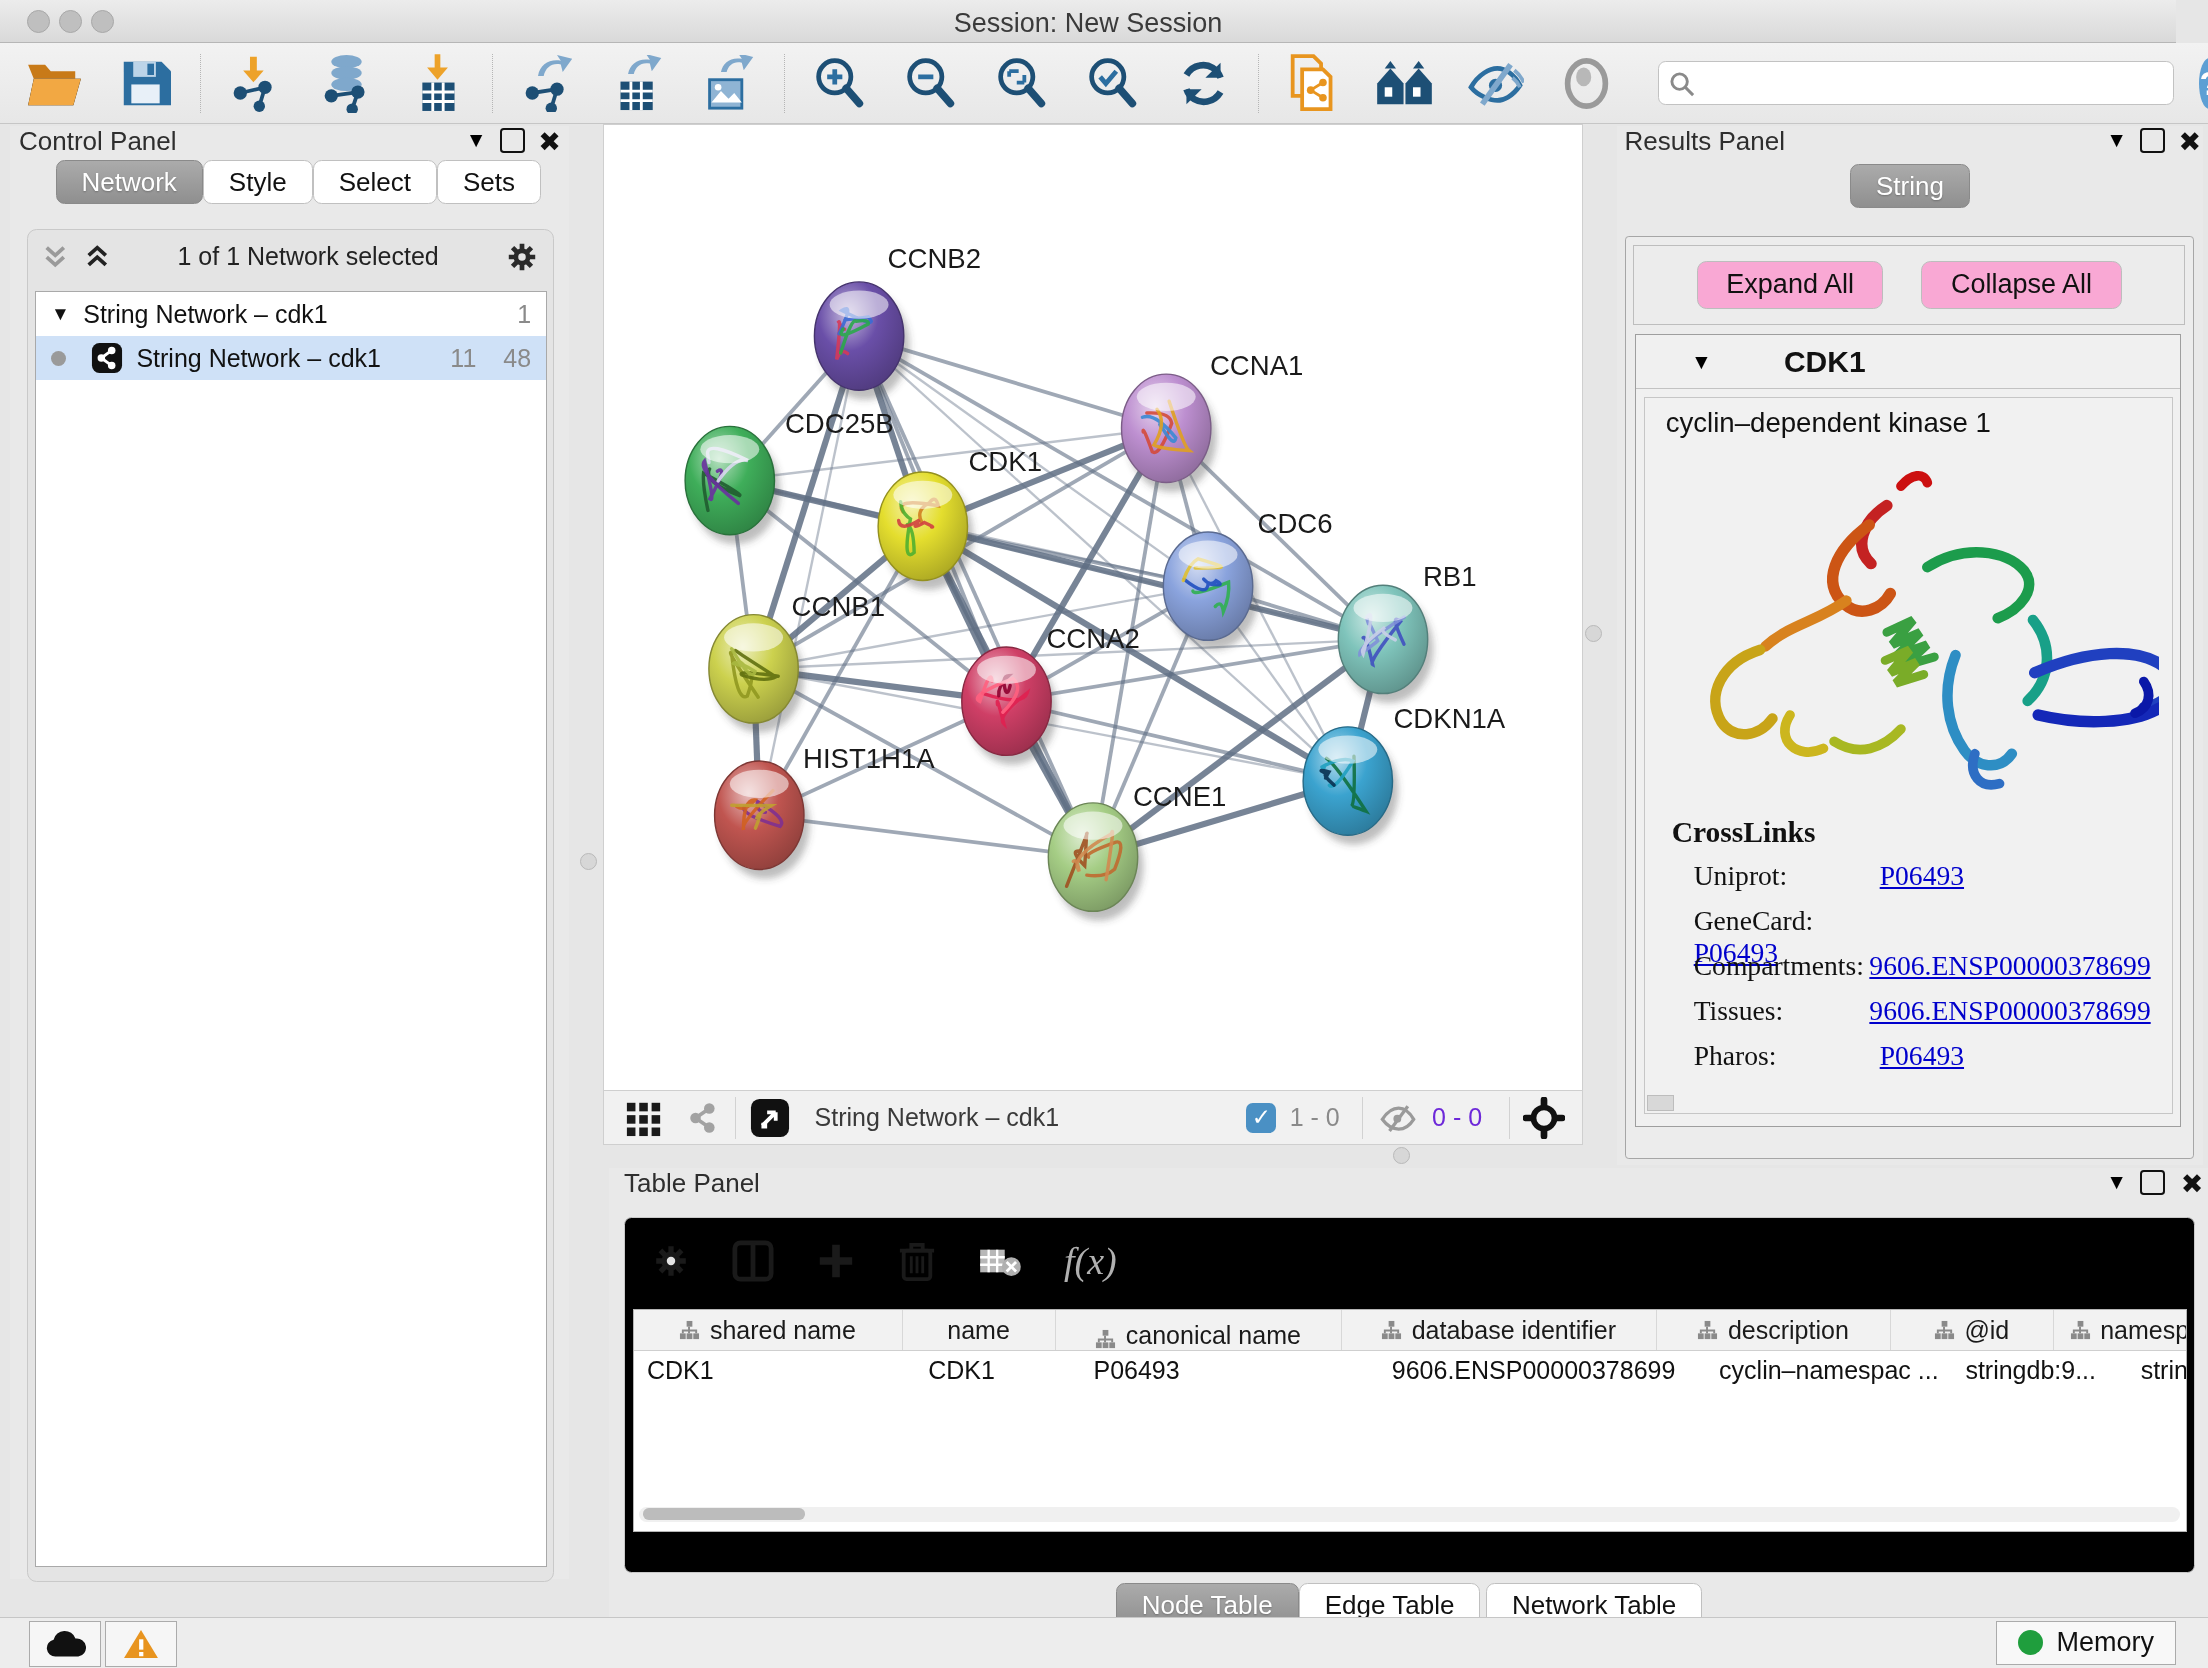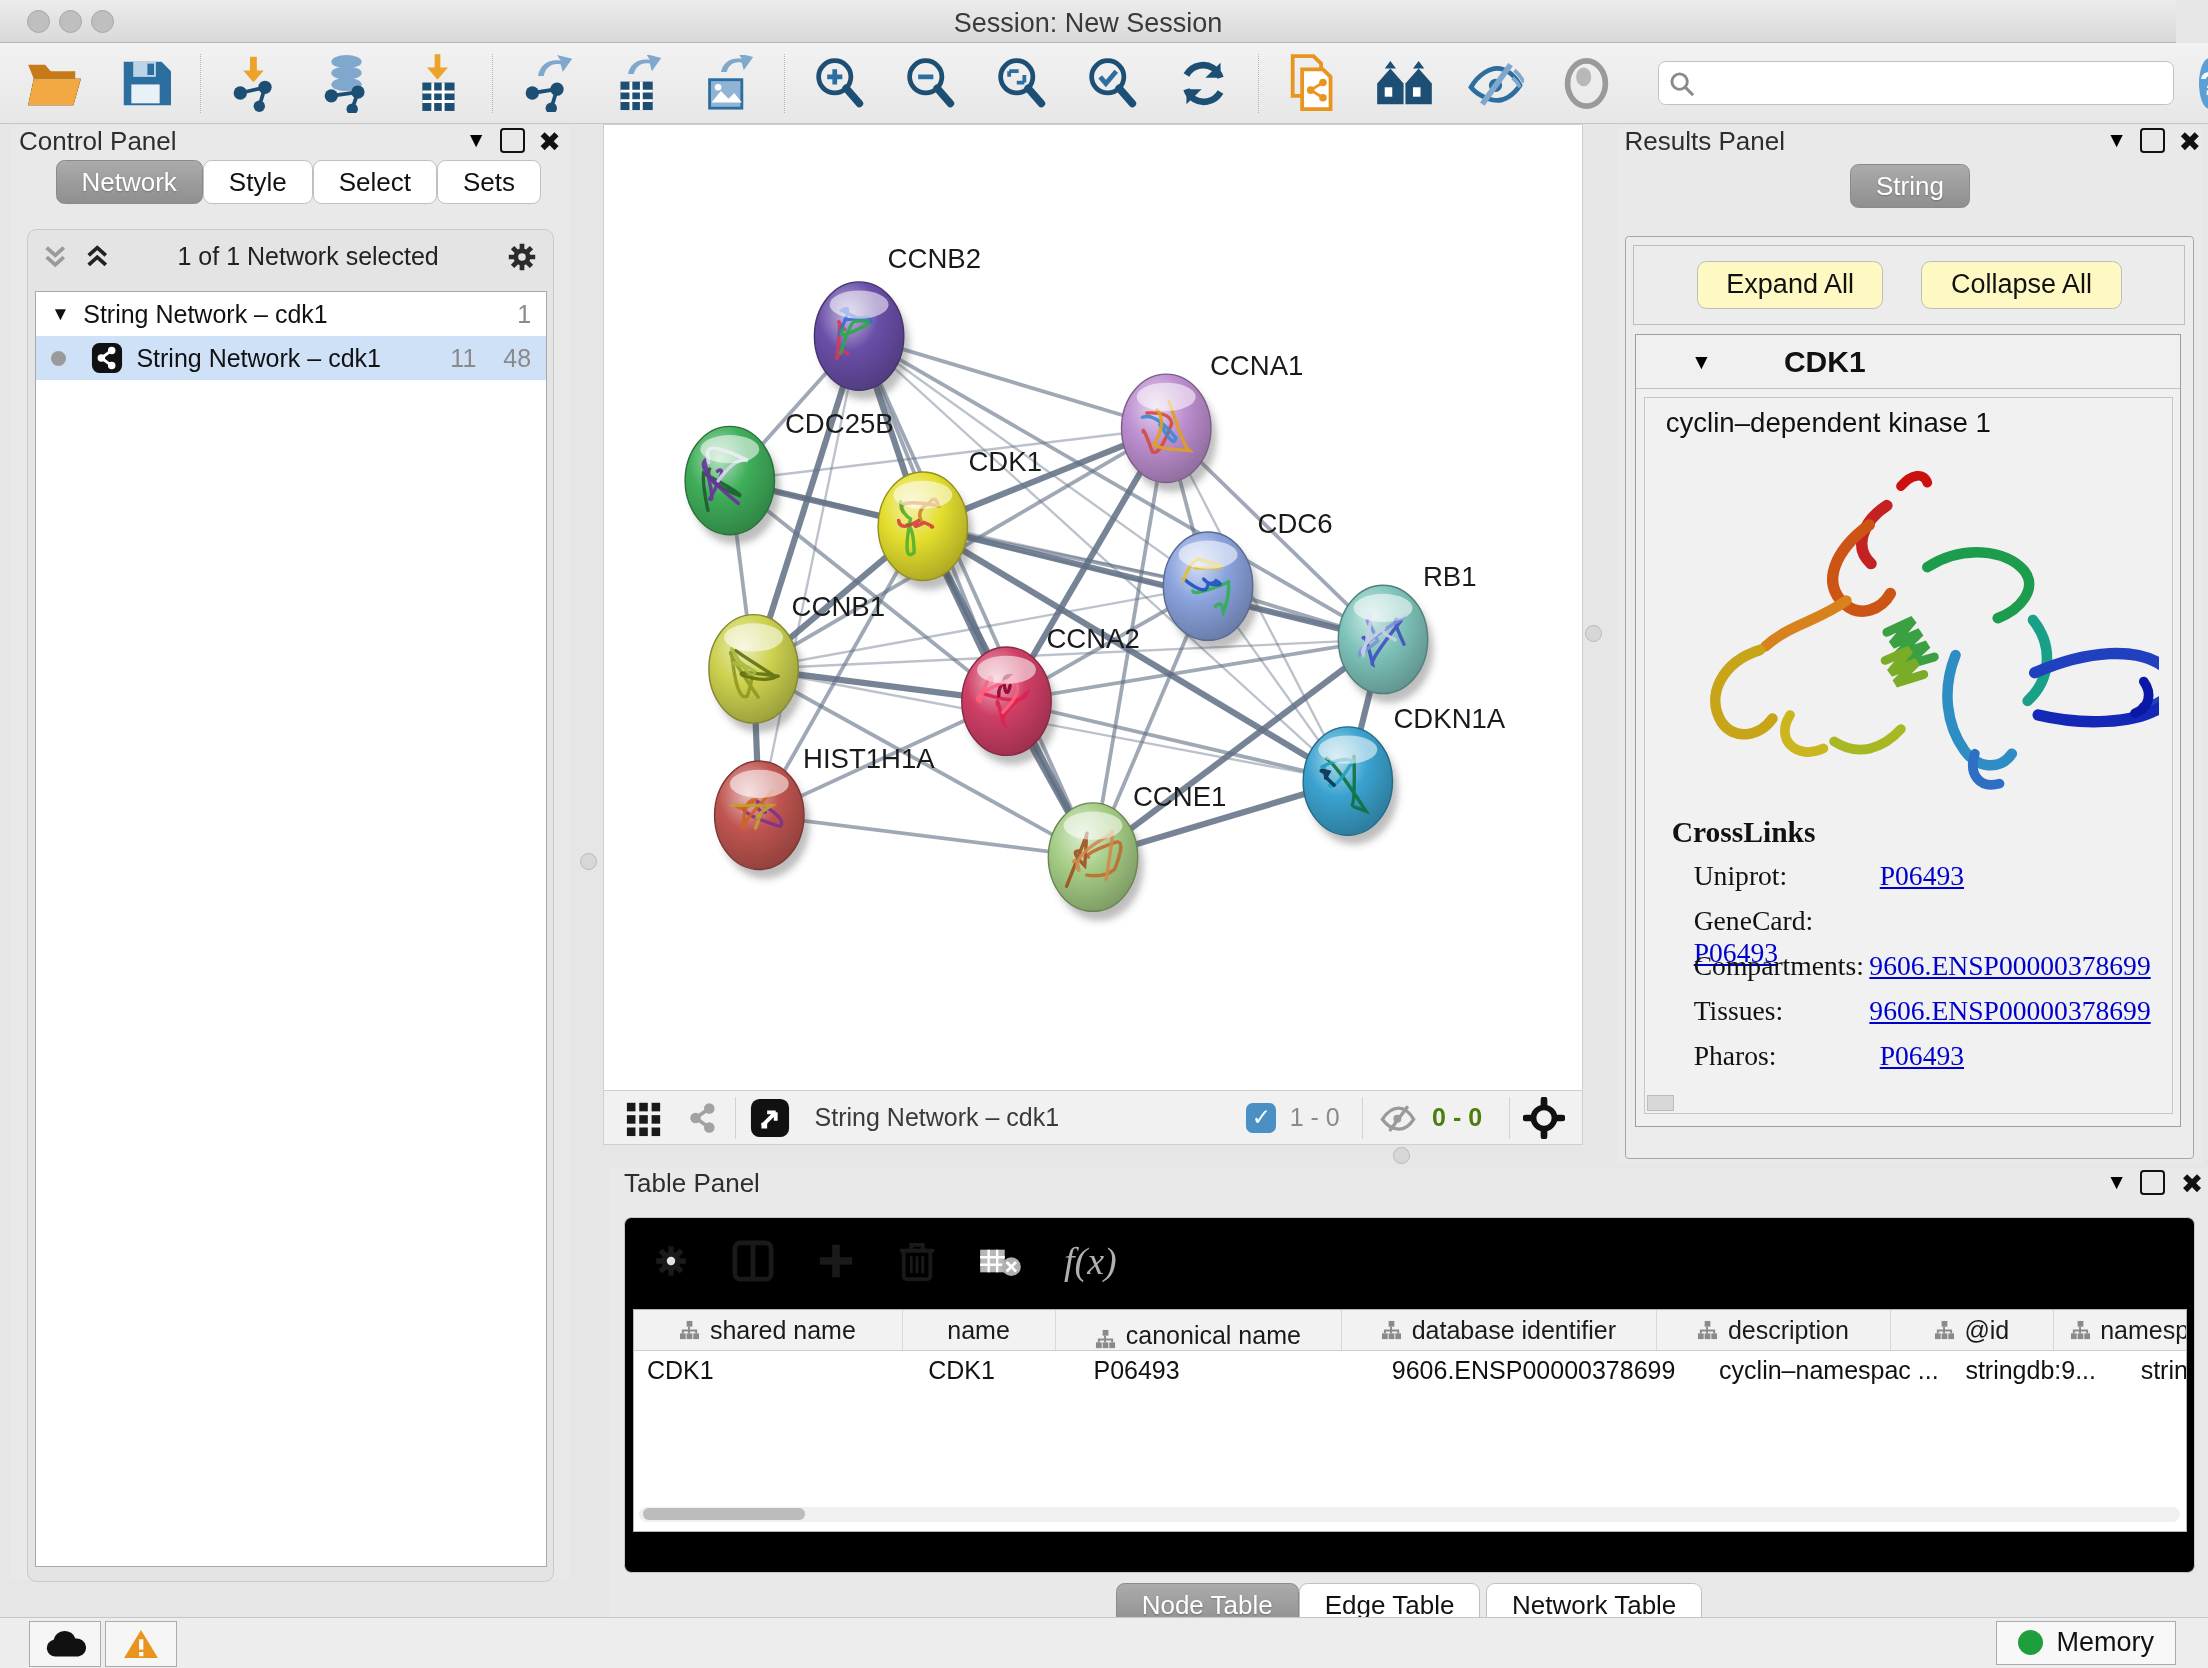--- a/index.html
+++ b/index.html
@@ -32,21 +32,21 @@
   .treerow .cnt{color:#8a8a8a;}
   .rowsel{background:#cfe1f7;}
   
   .netview{left:603px;top:124px;width:978px;height:966px;background:#fff;border:1px solid #cfcfcf;}
   .netbar{left:603px;top:1090px;width:978px;height:53px;background:#f1f1f1;border:1px solid #cfcfcf;display:flex;align-items:center;font-size:25px;color:#3a3a3a;}
   .nbsep{width:0;height:42px;border-left:1px solid #d2d2d2;margin:0 13.3px;}
   .splitdot{width:15px;height:15px;border-radius:50%;background:#d7d7d7;border:1px solid #b9b9b9;}
   
   .rpanel{left:1617px;top:126px;width:586px;height:1039px;background:#e9e9e9;}
   .rp-outer{left:7.6px;top:110px;width:567px;height:921px;border:1.9px solid #a6a6a6;border-radius:3.8px;background:#ececec;}
-  .btn{display:inline-block;background:#fef9c3;border:1px solid #bdbdbd;border-radius:9.5px;font-size:27px;color:#111;padding:7.6px 28.5px;}
+  .btn{display:inline-block;background:#f9a8d4;border:1px solid #bdbdbd;border-radius:9.5px;font-size:27px;color:#111;padding:7.6px 28.5px;}
   .cdk-box{left:9.5px;top:97px;width:544px;height:791px;border:1px solid #9e9e9e;background:#f0f0f0;}
   .serif{font-family:"Liberation Serif",serif;}
   .xl-label{font-size:27.6px;color:#111;}
   .xl-link{font-size:27.6px;color:#0000cc;text-decoration:underline;}
   
   .tpanel{left:609px;top:1168px;width:1600px;height:449px;background:#e9e9e9;}
   .tp-box{left:15px;top:49px;width:1569px;height:354px;border:1px solid #c9c9c9;border-radius:7.6px;background:#000000;}
   .tp-toolbar{display:flex;align-items:center;gap:42px;padding:13.3px 27px;height:59px;}
   .tp-table{position:absolute;left:7.6px;top:91px;width:1552px;height:221px;background:#fff;border:1px solid #b5b5b5;overflow:hidden;}
   .thead{display:flex;background:#f2f2f2;border-bottom:1.9px solid #cfcfcf;height:40px;align-items:center;}
@@ -550,21 +550,21 @@
     <span style="margin-left:25px;">String Network – cdk1</span>
     <div style="flex:1;"></div>
     <span style="display:inline-flex;width:30px;height:30px;background:#4a90c4;border-radius:6.7px;color:#fff;font-size:23px;align-items:center;justify-content:center;">✓</span>
     <span style="margin:0 9.5px 0 13.3px;color:#8a8a8a;">1 - 0</span>
     <div class="nbsep"></div>
     <svg width="42" height="34" viewBox="0 0 60 52">
         <path d="M6 28C14 16 24 11 31 11s16 5 23 17c-7 11-16 15-23 15S14 39 6 28z" fill="none" stroke="#9a9a9a" stroke-width="5"></path>
         <circle cx="29" cy="27" r="6" fill="#9a9a9a"></circle>
         <path d="M45 8L17 46" stroke="#9a9a9a" stroke-width="5"></path>
       </svg>
-    <span style="margin:0 13.3px;color:#4d7c0f;font-weight:bold;">0 - 0</span>
+    <span style="margin:0 13.3px;color:#6d28d9;">0 - 0</span>
     <div class="nbsep"></div>
     <svg width="42" height="42" viewBox="0 0 44 44" style="margin-right:17px;">
         <circle cx="22" cy="22" r="11" fill="none" stroke="#111" stroke-width="6"></circle>
         <g stroke="#111" stroke-width="7" stroke-linecap="round">
           <path d="M22 3v7M22 34v7M3 22h7M34 22h7"></path>
         </g>
       </svg>
   </div>
 
   <div class="abs splitdot" style="left:580px;top:853px;"></div>

